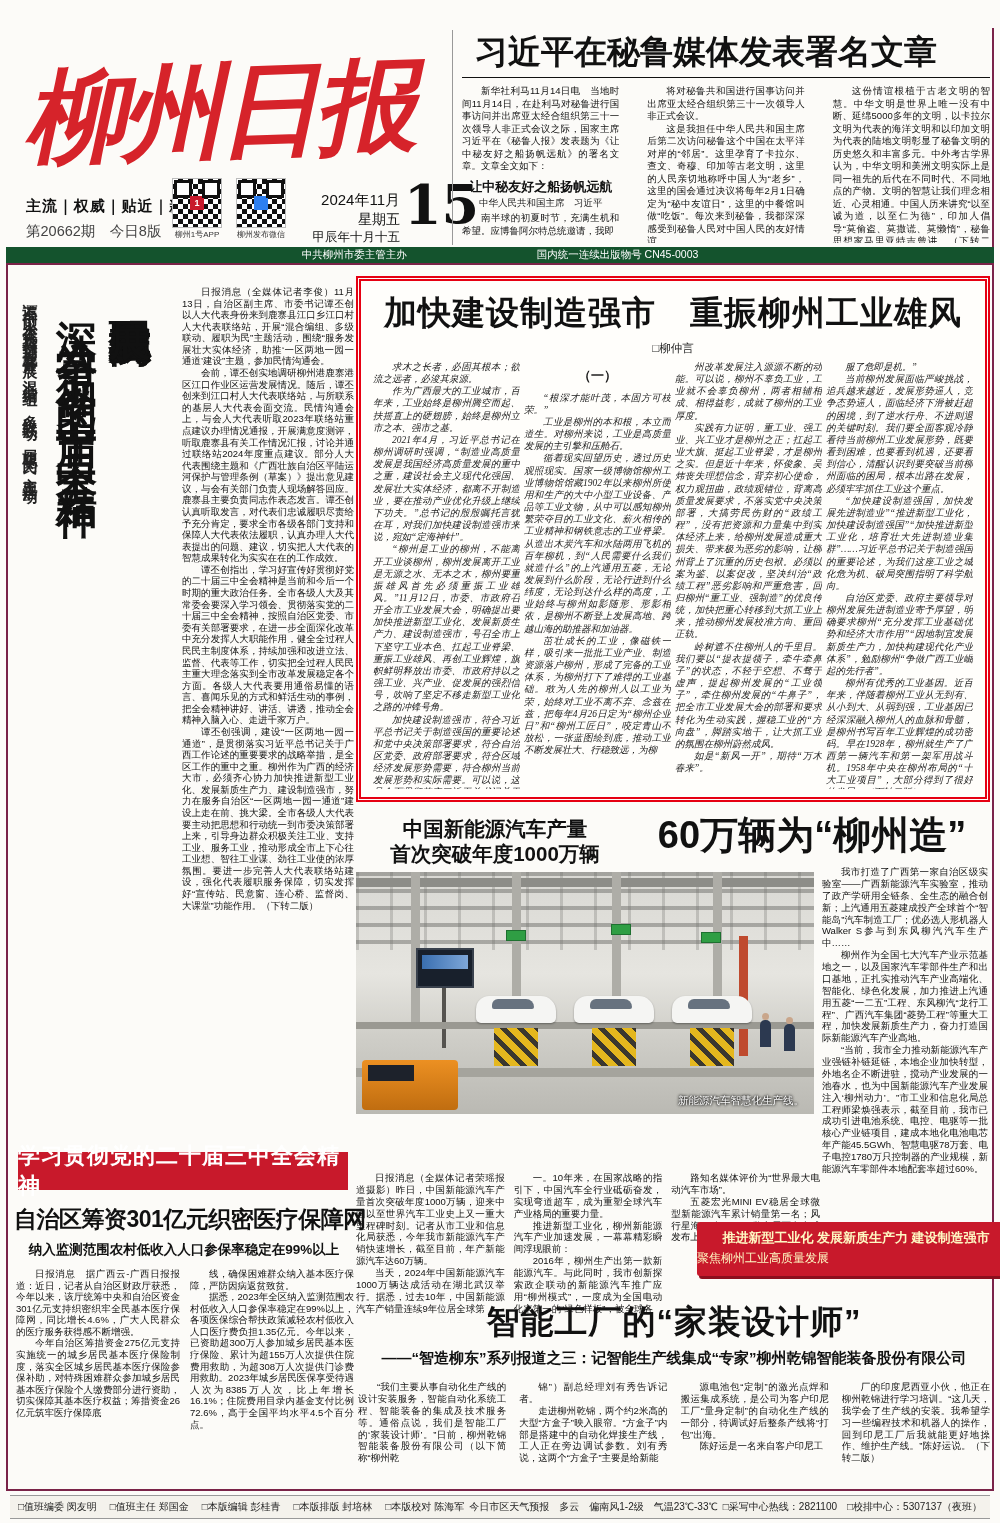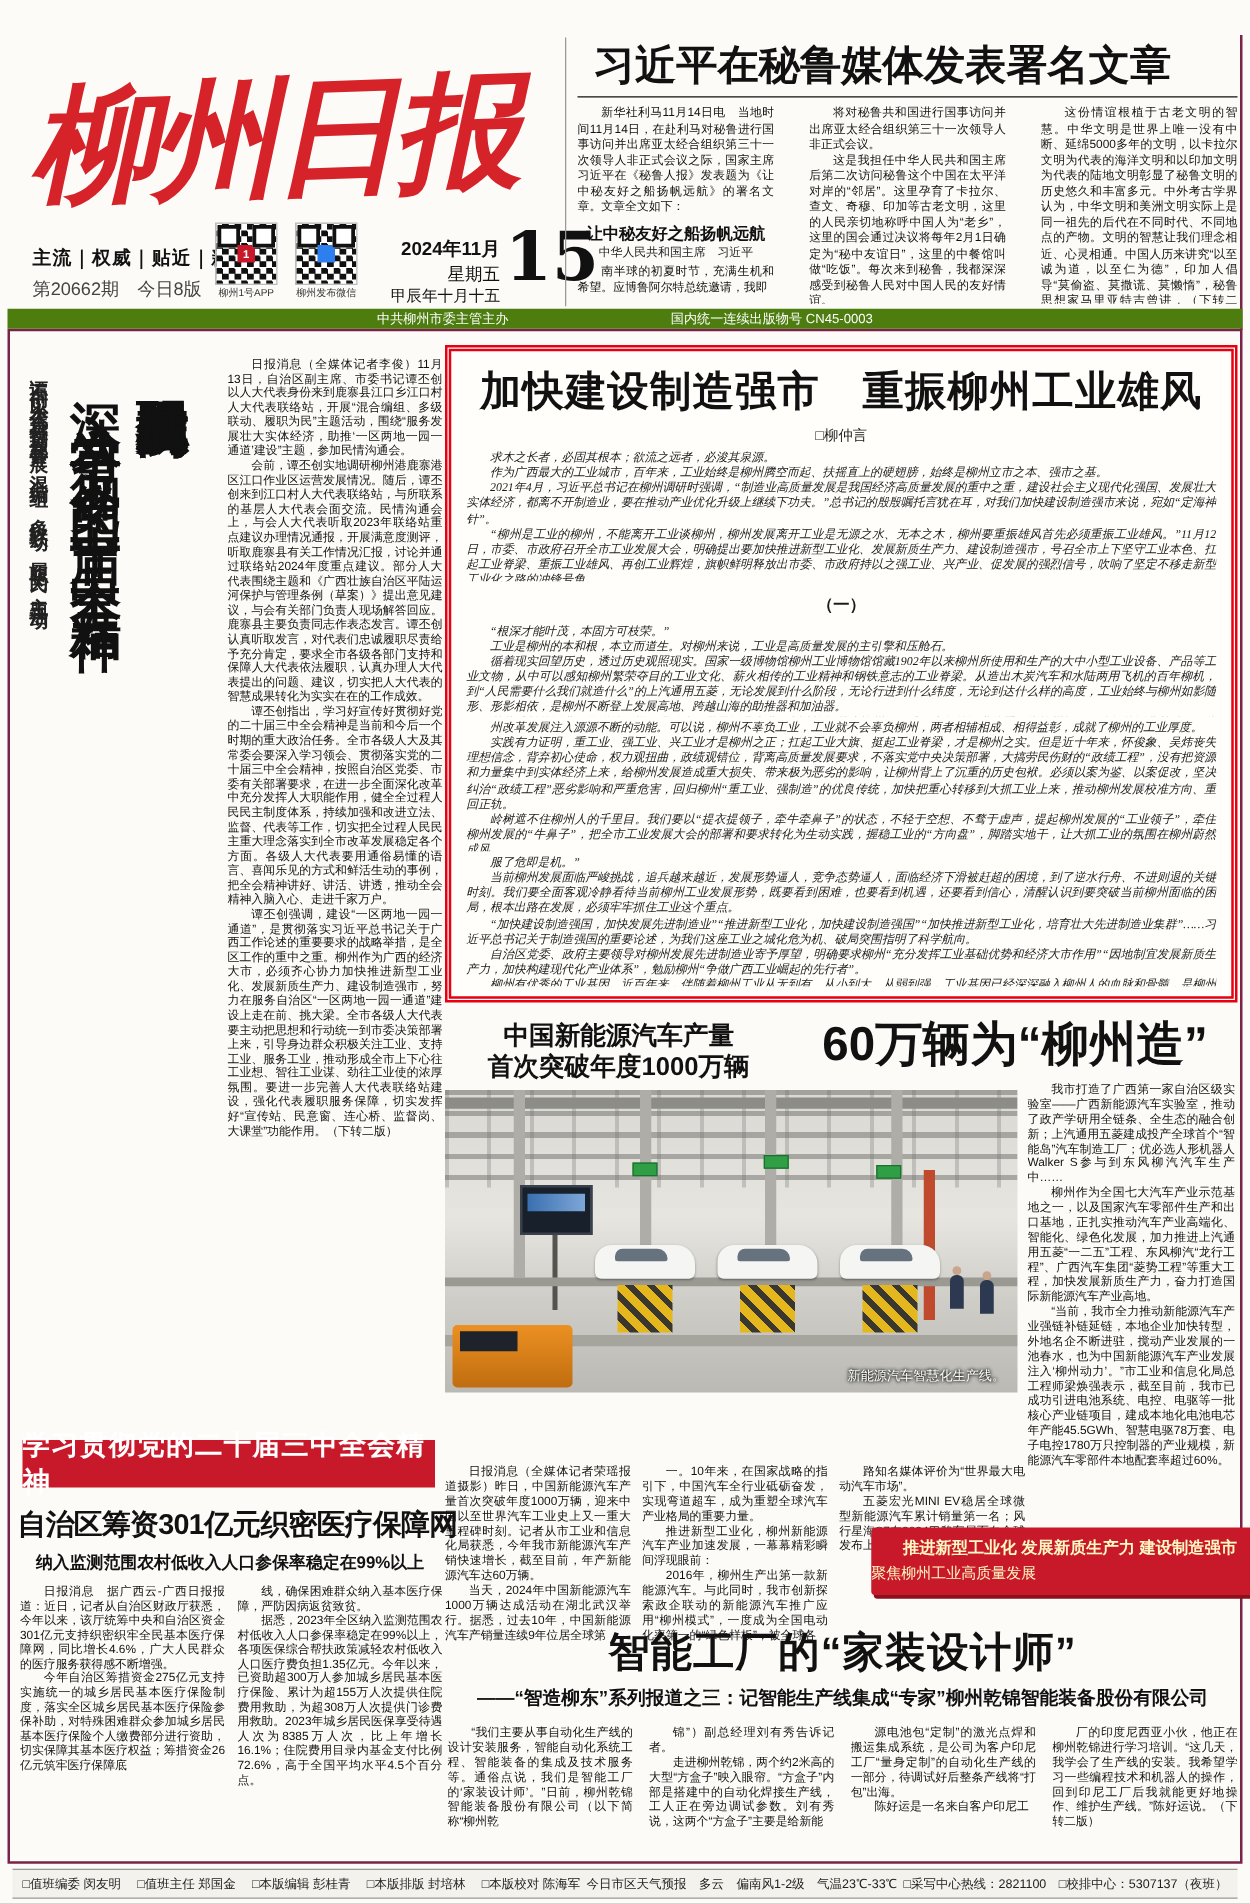--- a/index.html
+++ b/index.html
@@ -25,25 +25,25 @@
             background:conic-gradient(#111 25%, #fff 0 50%, #111 0 75%, #fff 0) 0 0/10px 10px;
             outline:1px solid #bbb; }
   .qr-box::before, .qr-box::after { content:""; position:absolute; width:12px; height:12px;
             border:3px solid #111; background:#fff; }
   .qr-box::before { left:1px; top:1px; } .qr-box::after { right:1px; top:1px; }
   .qr-center { position:absolute; left:17px; top:17px; width:14px; height:14px; color:#fff;
             font-size:9px; font-weight:bold; display:flex; align-items:center; justify-content:center; }
   .qr1 .qr-center { background:#c8192b; } .qr2 .qr-center { background:#2d7ff0; }
   .qr-label { font-size:8px; color:#333; margin-top:2px; }
   .dates { position:absolute; left:296px; top:190px; width:104px; text-align:right; line-height:1.35; }
-  .d1 { font-size:15px; font-weight:700; } .d2 { font-size:14px; } .d3 { font-size:12.5px; }
+  .d1 { font-size:15px; font-weight:400; } .d2 { font-size:14px; } .d3 { font-size:12.5px; }
   .pagenum { position:absolute; left:404px; top:178px; font-family:"DejaVu Serif", serif;
              font-size:54px; font-weight:bold; line-height:1; }
   .vline { position:absolute; left:452px; top:30px; height:215px; border-left:1px solid #999; }
-  .redbar { position:absolute; left:6px; top:247px; width:988px; height:16px; background:#4d7c0f;
+  .redbar { position:absolute; left:6px; top:247px; width:988px; height:16px; background:#14532d;
             color:#fff; font-size:10.5px; display:flex; align-items:center; justify-content:center; gap:130px; }
 
   
   .xi-headline { position:absolute; left:442px; top:30px; width:528px; font-size:33px;
                  font-weight:900; text-align:center; white-space:nowrap; }
   .xi-rule { position:absolute; left:462px; top:77px; width:528px; border-top:1.5px solid #111; }
   .xi-cols { position:absolute; left:462px; top:85px; width:528px; height:158px; display:flex; gap:28px; }
   .xi-col { flex:1; font-size:9.5px; line-height:1.32; overflow:hidden; }
   .jtext { text-align:justify; }
   .jtext p { margin:0; text-indent:2em; text-align:justify; }
@@ -67,21 +67,21 @@
   .med-subhead  { position:absolute; left:14px; top:1241px; width:340px; font-size:13.5px;
                   font-weight:700; text-align:center; }
   .med-cols { position:absolute; left:16px; top:1268px; width:338px; height:210px; display:flex; gap:10px; }
   .med-col { flex:1; font-size:9.5px; line-height:1.22; overflow:hidden; }
 
   
   .red-box { position:absolute; left:356px; top:276px; width:634px; height:526px;
              border:5px double #e60012; background:#fffefb; }
   .ind-headline { margin-top:10px; text-align:center; font-size:33px; font-weight:900; letter-spacing:1px; }
   .ind-byline { text-align:center; font-size:11.5px; margin-top:5px; color:#222; }
-  .ind-cols { position:absolute; left:12px; right:12px; top:80px; bottom:8px; display:flex; gap:4px;flex-direction:column; }
+  .ind-cols { position:absolute; left:12px; right:12px; top:80px; bottom:8px; display:flex; gap:4px; }
   .fcol { flex:1; font-family:"Liberation Serif", serif; font-style:italic; font-size:9.5px;
           line-height:1.28; color:#1a1a1a; overflow:hidden; }
   .fcol p { margin:0; text-indent:2em; text-align:justify; }
   .sec { text-align:center !important; text-indent:0 !important; font-style:normal;
          font-weight:600; font-size:13px; margin:7px 0 !important; }
 
   
   .ev-kicker { position:absolute; left:366px; top:816px; width:258px; text-align:center;
                font-size:20.5px; font-weight:900; line-height:1.22; }
   .ev-headline { position:absolute; left:634px; top:810px; width:356px; text-align:center;

